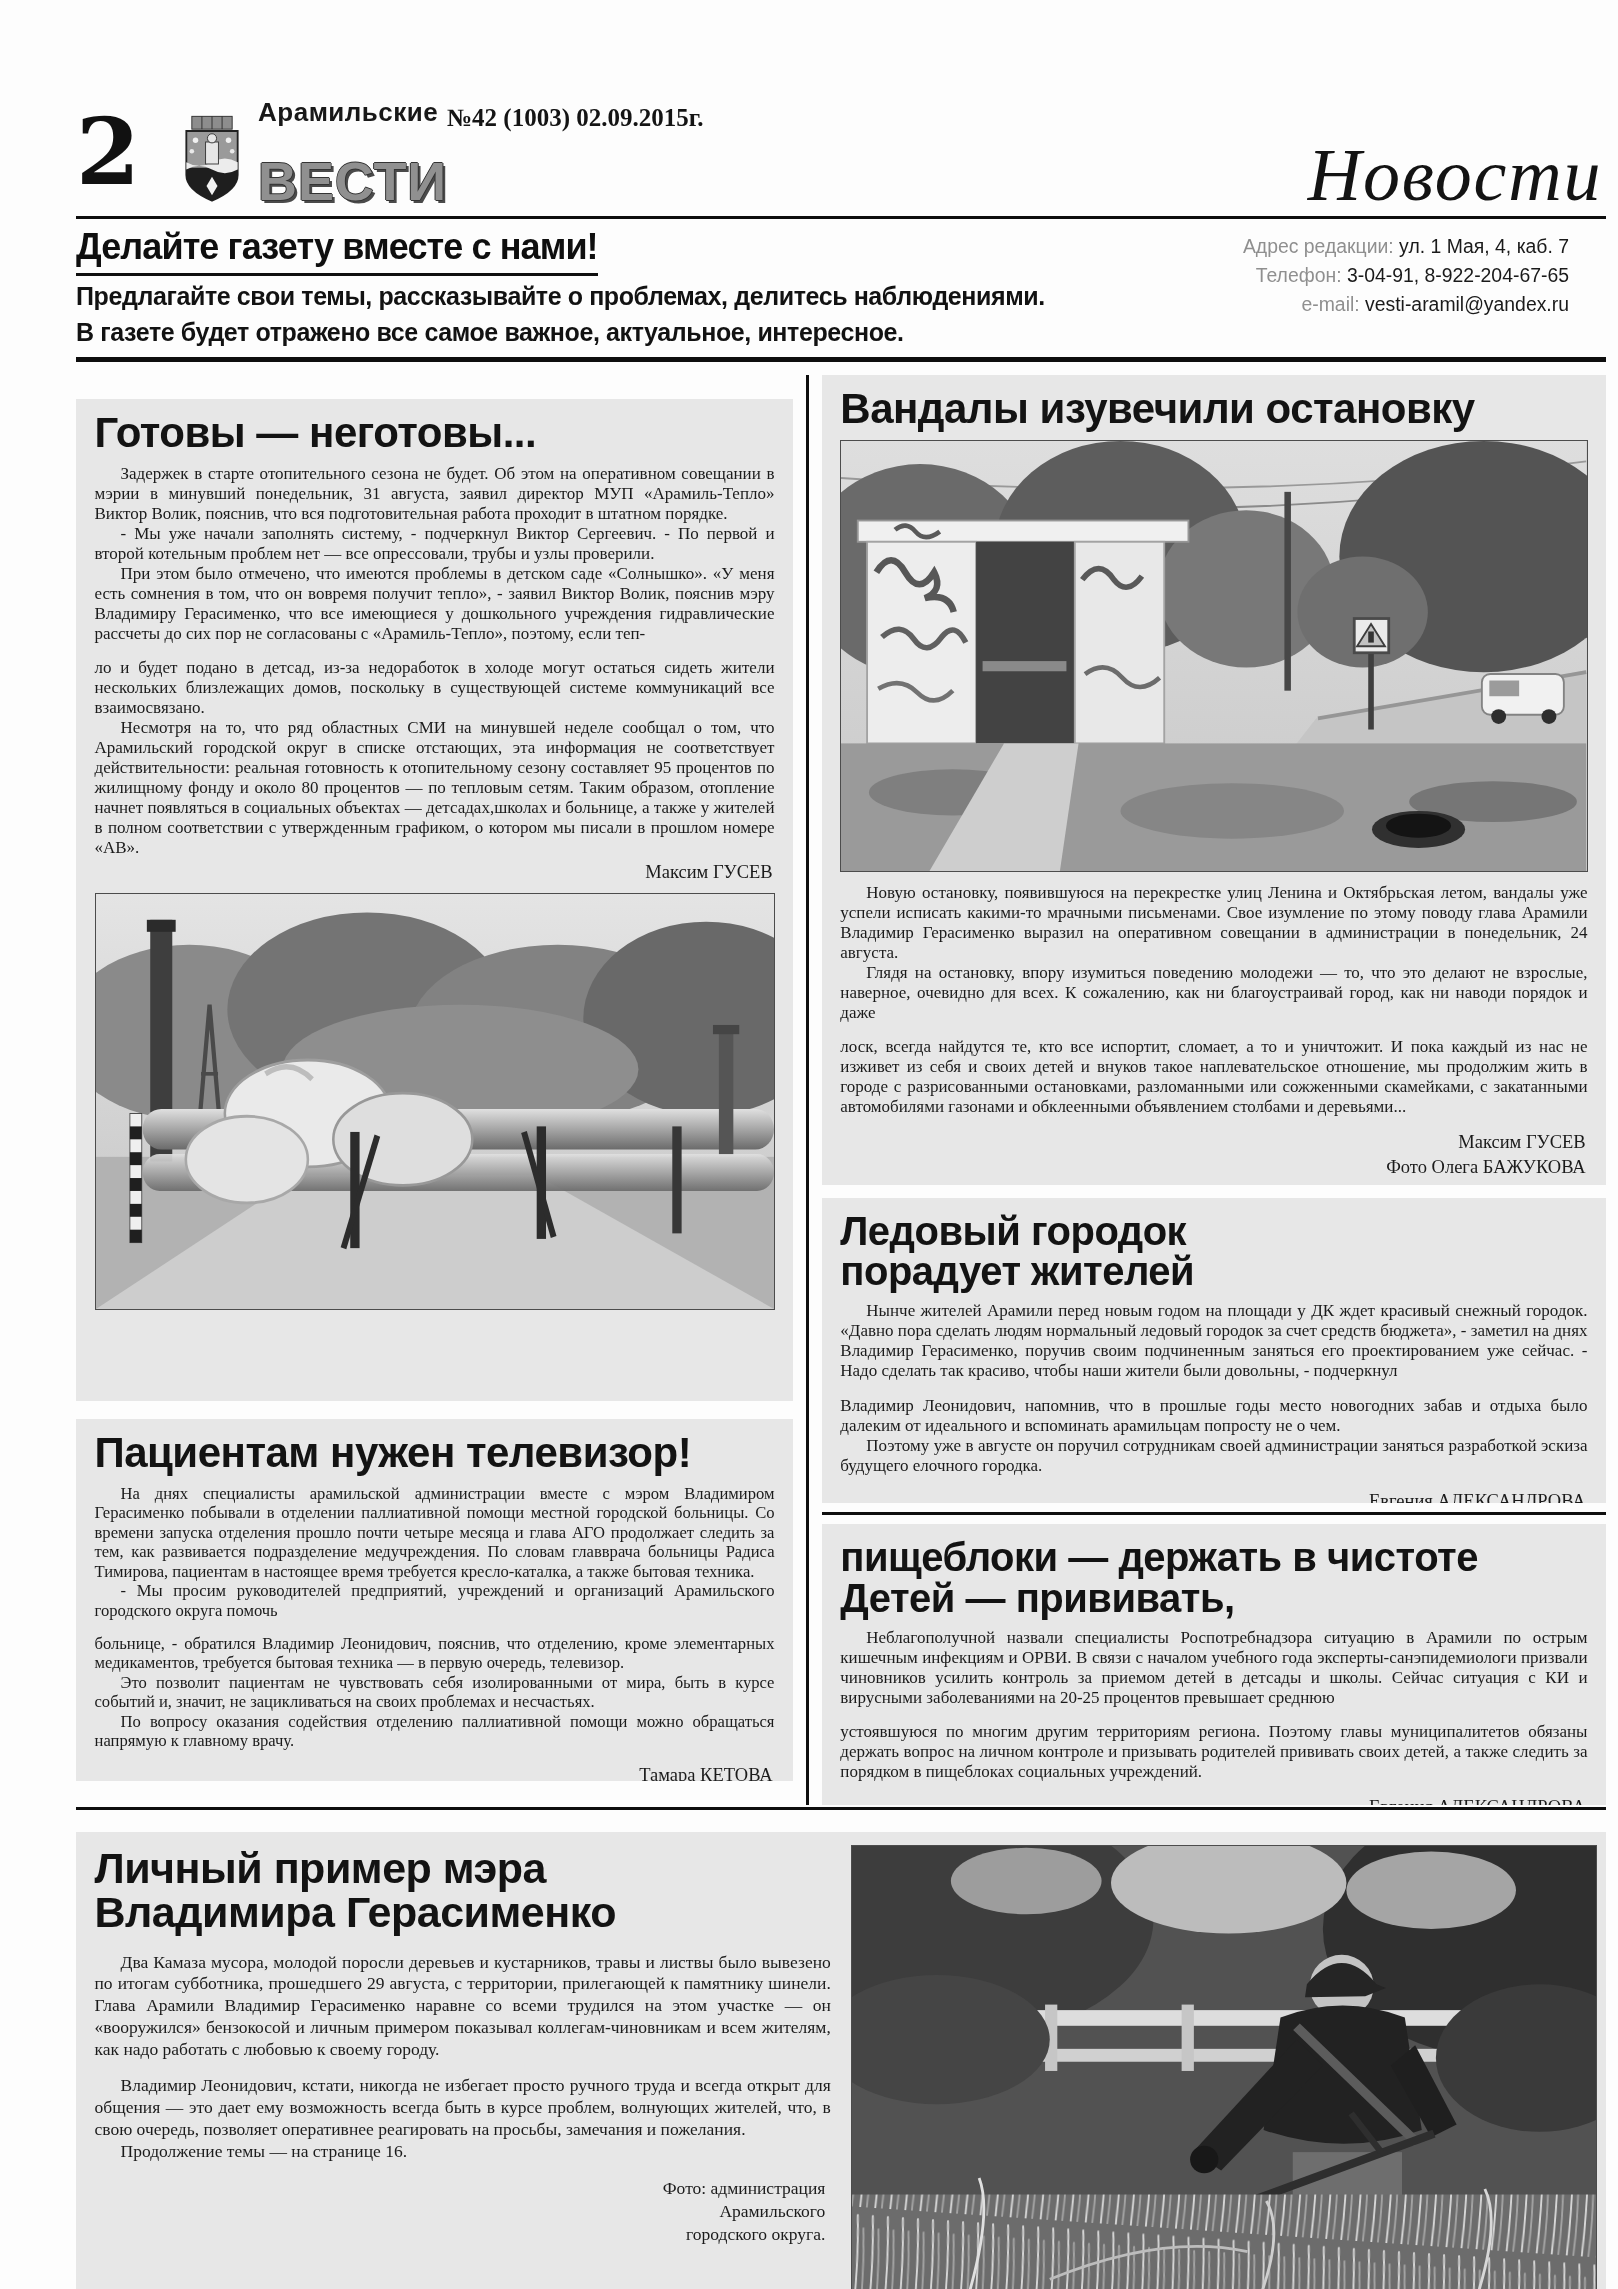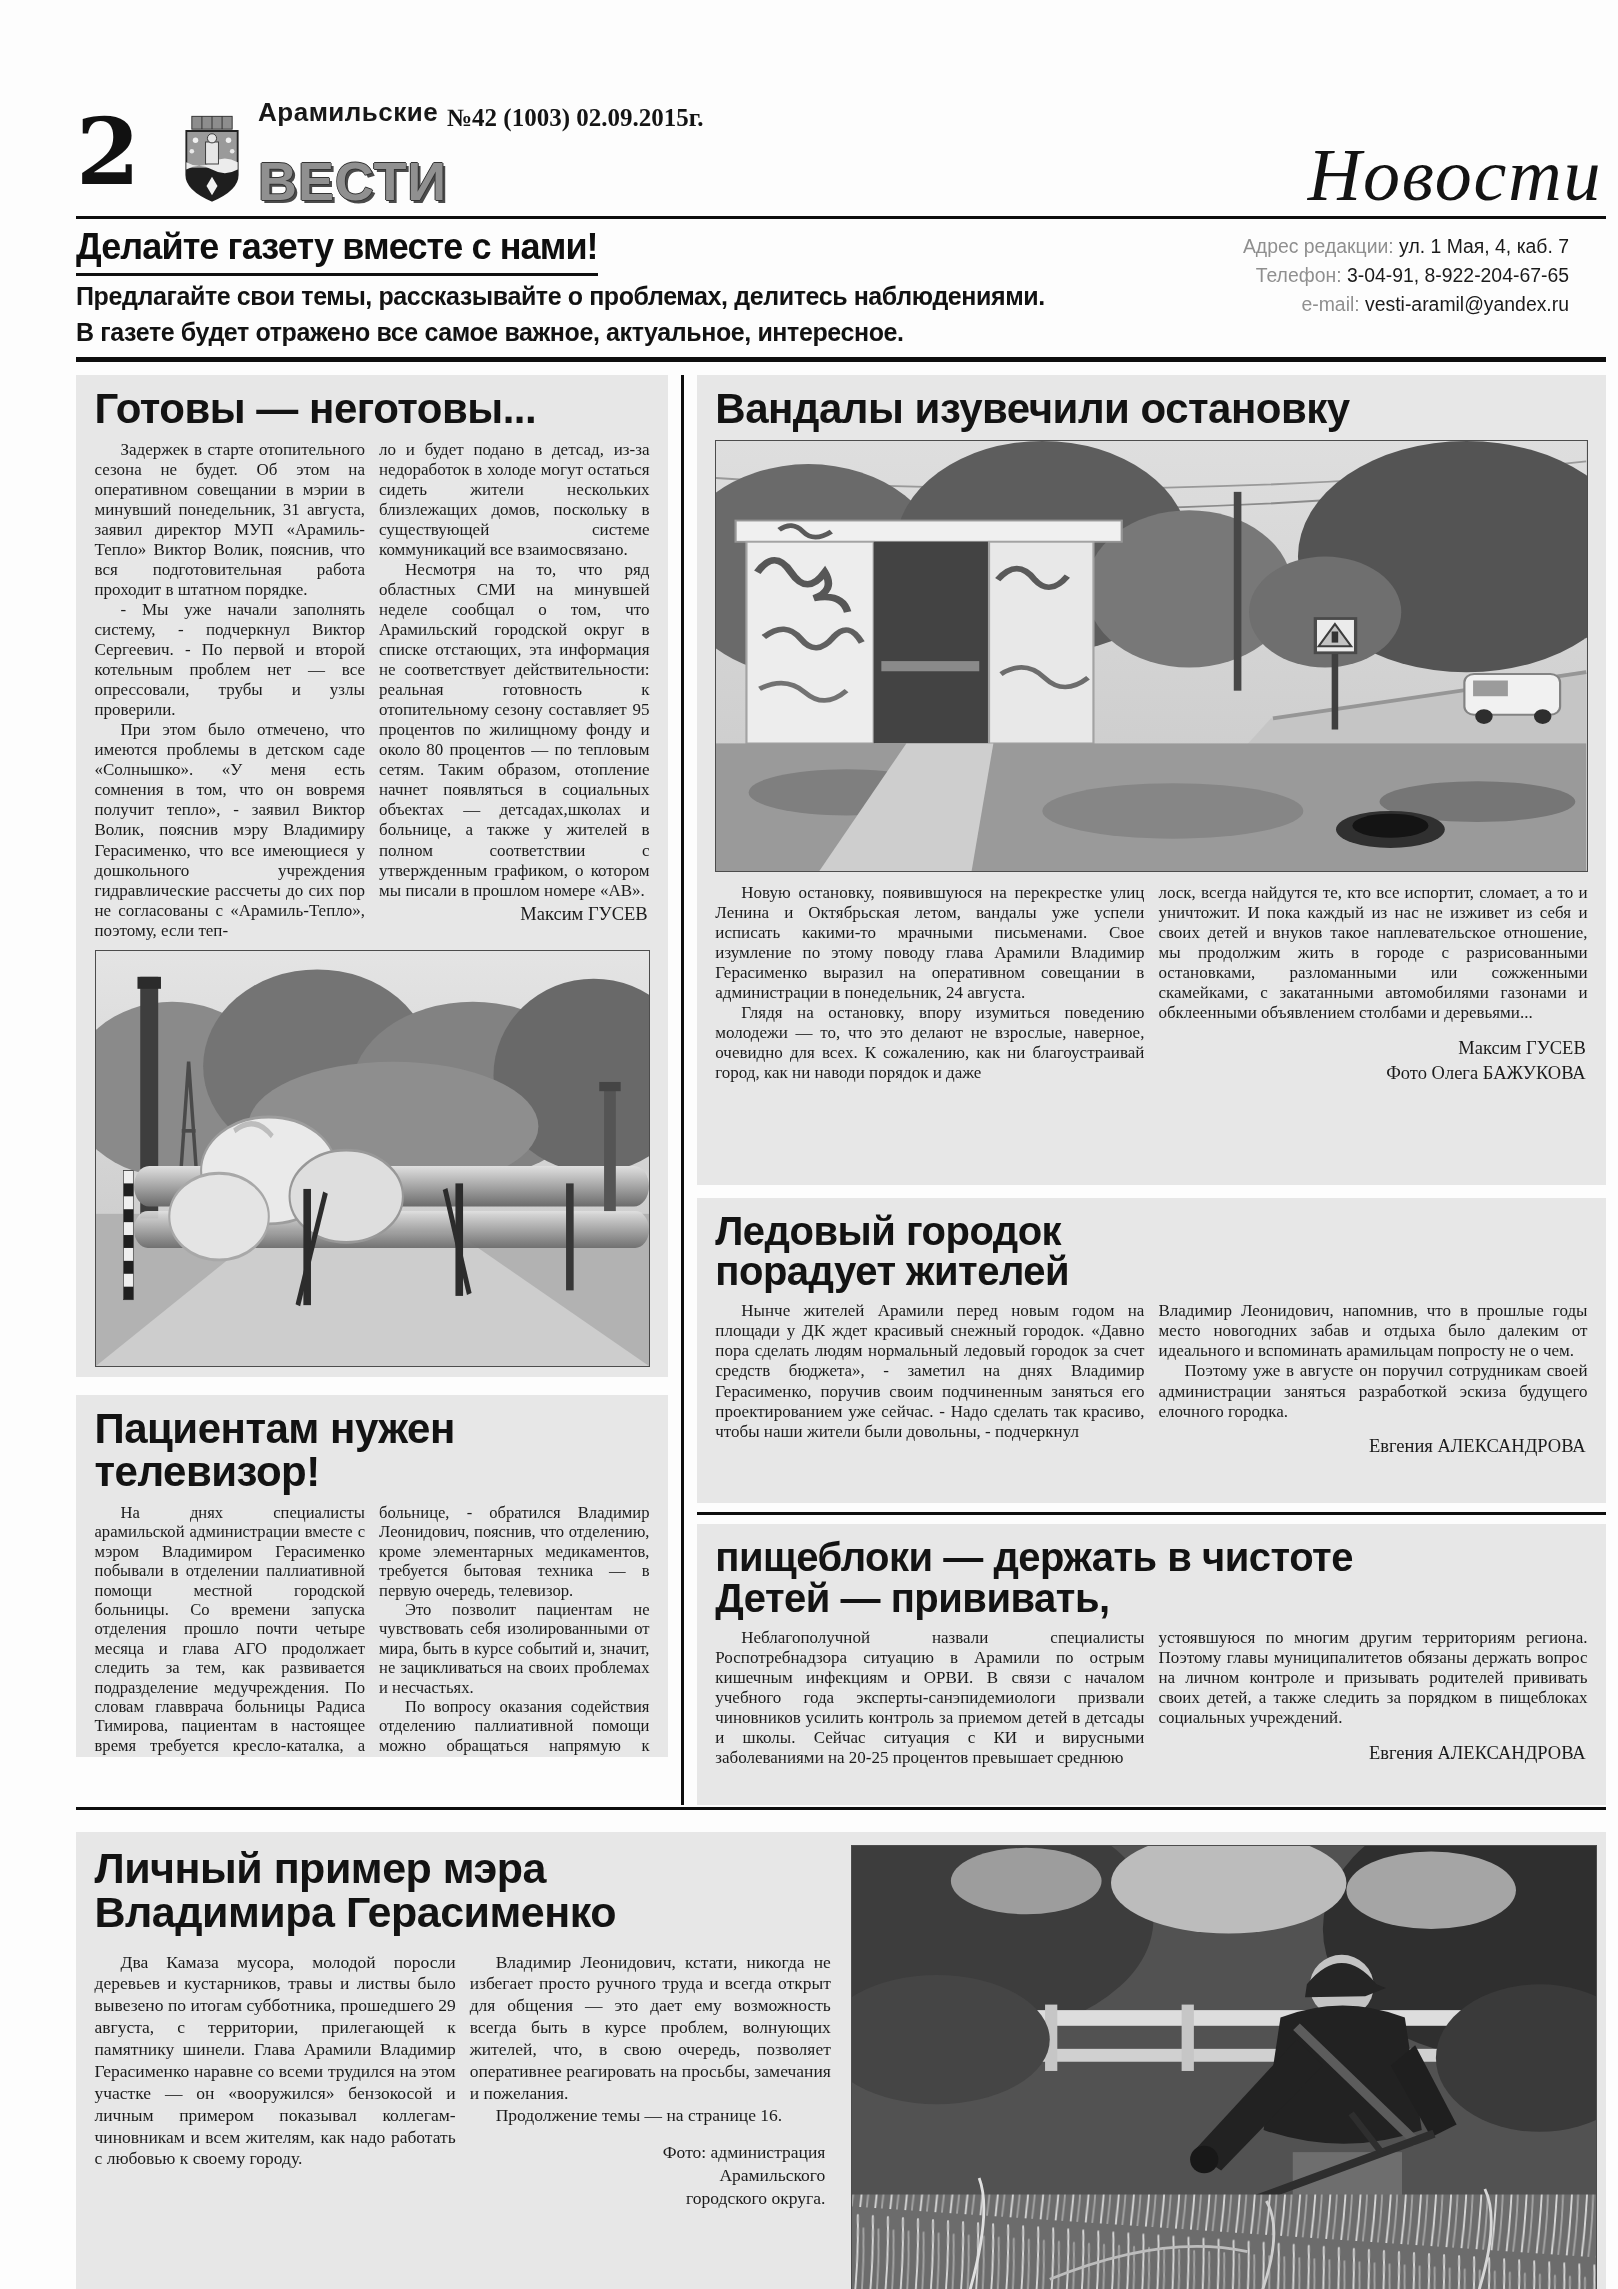--- a/index.html
+++ b/index.html
@@ -31,27 +31,27 @@
   
   .banner { display:flex; align-items:flex-start; padding:7.4px 0 9.2px 0; }
   .banner-left { flex:1; font-family:"Liberation Sans", sans-serif; }
   .banner-title { display:inline-block; margin:0; font-size:36px; font-weight:bold; letter-spacing:-0.9px; color:#0f0f0f; border-bottom:3.7px solid #0f0f0f; padding-bottom:4.6px; }
   .banner-line { margin:6.5px 0 0 0; font-size:25px; font-weight:bold; letter-spacing:-0.4px; color:#121212; line-height:1.18; }
   .contact { width:434px; font-family:"Liberation Sans", sans-serif; font-size:19.4px; text-align:right; line-height:1.5; padding:5.5px 37px 0 0; }
   .contact .lbl { color:#8f8f8f; }
   .contact .val { color:#1a1a1a; }
   
   .content-grid { display:flex; margin-top:13px; align-items:stretch; }
-  .col-left { width:592px; display:flex; flex-direction:column; }
+  .col-left { width:717px; display:flex; flex-direction:column;margin-top:24px; }
   .vrule { width:2.8px; background:#0e0e0e; margin:0 13px; }
   .col-right { flex:1; display:flex; flex-direction:column; }
   .block { background:#e7e7e7; padding:11px 18.5px 13px 18.5px; overflow:hidden; }
   .headline { margin:1.8px 0 9.2px 0; font-family:"Liberation Sans", sans-serif; font-weight:bold; color:#131313; letter-spacing:-0.5px; font-size:42px; line-height:1.02; }
   .headline.two { font-size:40px; }
-  .cols { display:flex; gap:14px; }
+  .cols { display:flex; gap:14px;flex-direction:column; }
   .cols .col { flex:1; font-size:17px; line-height:1.18; text-align:justify; }
   .cols .col p { margin:0; text-indent:26px; }
   .cols .col p.cont { text-indent:0; }
   .byline { text-align:right; font-size:18.5px; margin-top:14.8px; padding-right:1.8px; }
   .byline.tight { margin-top:3.7px; }
   .photo { border:0.9px solid #4c4c4c; background:#cfcfcf; overflow:hidden; }
   .photo svg { display:block; width:100%; height:100%; }
   .photo-a1 { height:417px; margin-top:9.2px; }
   .photo-a2 { height:432px; margin:3.7px 0 11px 0; }
   .caption { text-align:center; font-size:19px; line-height:1.3; margin:9.2px 16.6px 0 16.6px; }

